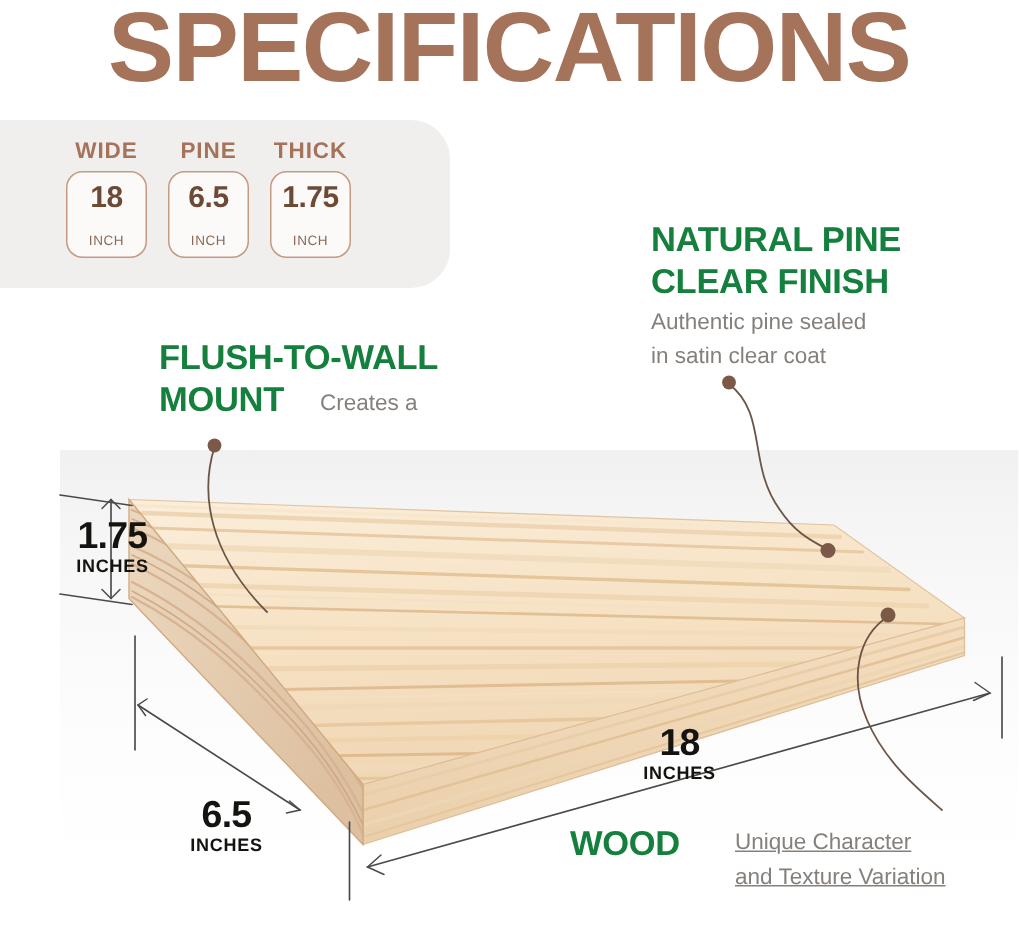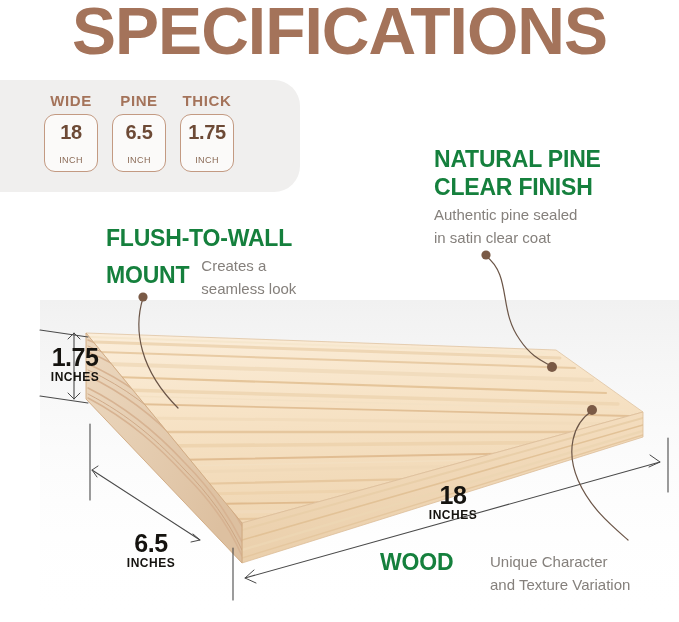--- a/index.html
+++ b/index.html
@@ -58,25 +58,25 @@
   }
   .anno .sub{
     font-size:15px;line-height:19px;color:#85807c;font-weight:400;
   }
 
   #anno-pine{left:434px;top:145px;width:240px;}
   #anno-pine .sub{margin-top:4px;}
 
   #anno-flush{left:106px;top:224px;width:270px;}
   #anno-flush .row{display:flex;align-items:center;}
-  #anno-flush .sub{margin-left:12px;margin-top:4px;width:120px;}
+  #anno-flush .sub{margin-left:24px;margin-top:4px;width:120px;}
 
   #anno-wood{left:380px;top:548px;width:300px;}
   #anno-wood .row{display:flex;align-items:flex-start;justify-content:space-between;}
-  #anno-wood .sub{margin-left:0;margin-top:4px;width:190px;}
+  #anno-wood .sub{margin-left:0;margin-top:4px;width:190px;text-decoration:underline;}
 
   
   .dim{position:absolute;text-align:center;color:#15130f;}
   .dim .v{font-size:25px;font-weight:700;line-height:26px;letter-spacing:-.5px;}
   .dim .u{font-size:12px;font-weight:700;line-height:14px;letter-spacing:.5px;}
   #dim-thick{left:36px;top:344px;width:78px;}
   #dim-deep{left:112px;top:530px;width:78px;}
   #dim-wide{left:414px;top:482px;width:78px;}
 
   svg{position:absolute;left:0;top:0;overflow:visible;}
@@ -251,21 +251,20 @@
     <div class="sub">Authentic pine sealed</div>
     <div class="sub">in satin clear coat</div>
   </div>
 
   <div class="anno" id="anno-flush">
     <div class="hd">FLUSH-TO-WALL</div>
     <div class="row">
       <div class="hd">MOUNT</div>
       <div>
         <div class="sub">Creates a</div>
-        <div class="sub">seamless look</div>
       </div>
     </div>
   </div>
 
   <div class="anno" id="anno-wood">
     <div class="row">
       <div class="hd">WOOD</div>
       <div>
         <div class="sub">Unique Character</div>
         <div class="sub">and Texture Variation</div>

